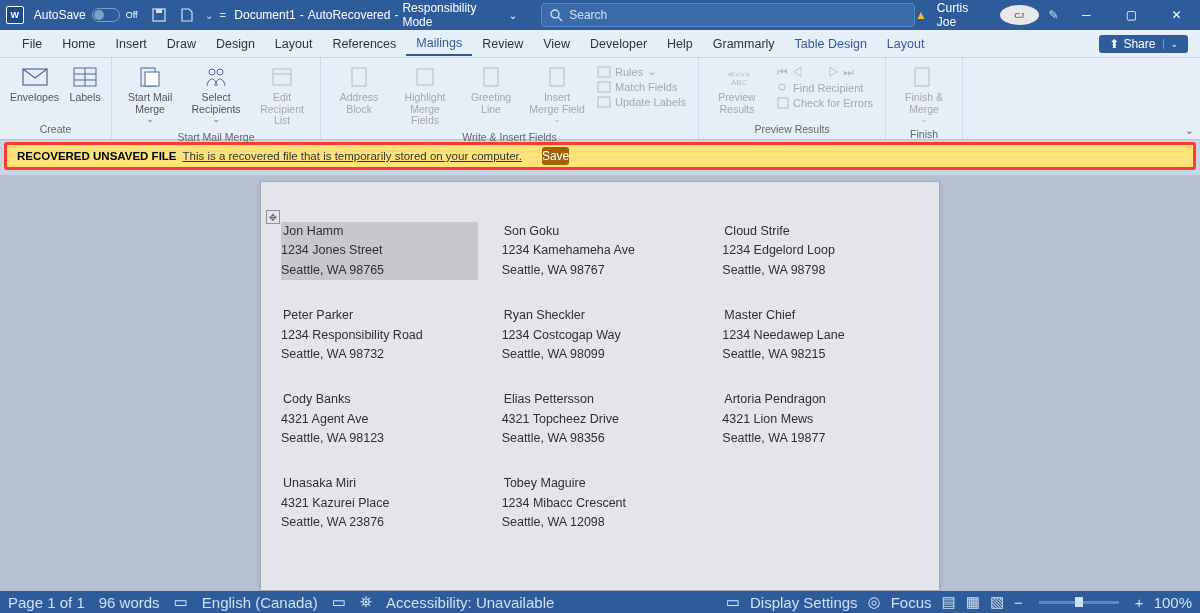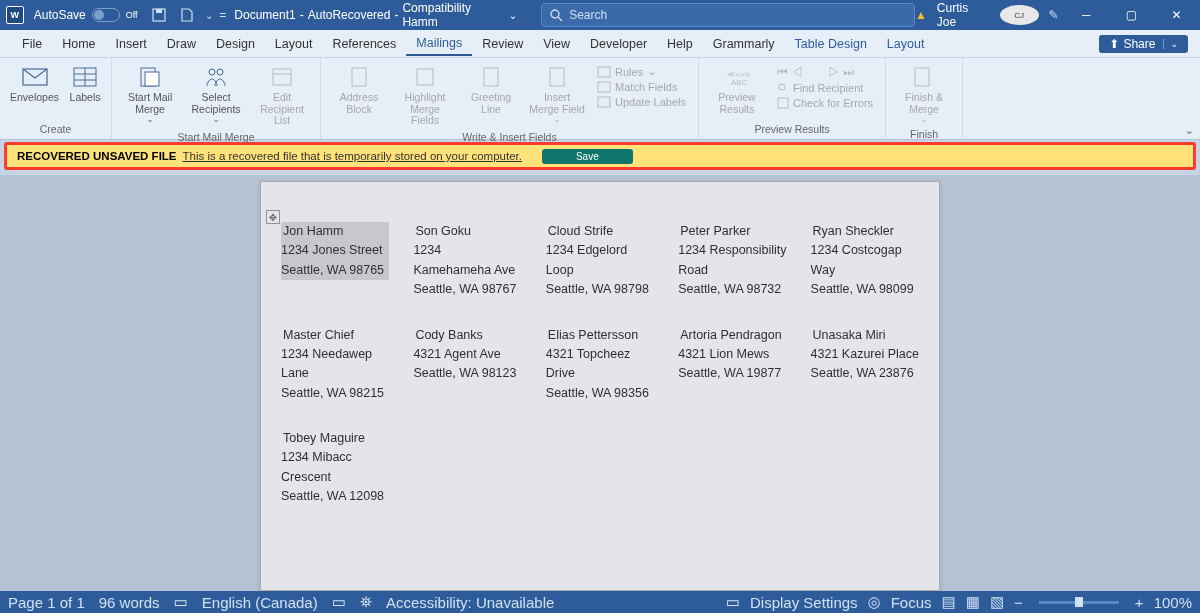--- a/index.html
+++ b/index.html
@@ -27,25 +27,25 @@
 .rbtn.dim{color:#a8a8a8}
 .rbtn-icon{width:26px;height:26px;margin-bottom:2px;display:flex;align-items:center;justify-content:center}
 .rbtn-lbl{font-size:10.5px;line-height:1.1;max-width:56px}
 .rgroup-title{font-size:10.5px;color:#666;padding:2px 0}
 .rcol{display:flex;flex-direction:column;gap:1px;padding:2px 4px;font-size:11px;color:#a8a8a8}
 .rcol-item{display:flex;align-items:center;gap:4px;padding:1px 2px}
 .collapse{position:absolute;right:6px;bottom:2px;font-size:11px;color:#666}
 .msg-bar{height:28px;background:#ffe37a;border:3px solid #ff3b30;border-radius:3px;margin:2px 4px;display:flex;align-items:center;padding:0 10px;font-size:11.5px;gap:6px}
 .msg-strong{font-weight:600}
 .msg-link{text-decoration:underline;color:#333}
-.save-btn{background:#0f766e;color:#fff;border-radius:3px;padding:2px 34px;margin-left:14px;cursor:pointer;font-size:10px}
+.save-btn{background:#a16207;color:#fff;border-radius:3px;padding:2px 0;margin-left:14px;cursor:pointer;font-size:12px}
 .doc-area{position:absolute;top:175px;left:0;right:0;bottom:22px;background:#c8d5e6;overflow:hidden;display:flex;justify-content:center}
 .page{width:680px;background:#fff;border:1px solid #b8b8b8;margin-top:6px;padding:40px 20px 50px 20px;position:relative;box-shadow:0 2px 6px rgba(0,0,0,.15)}
 .anchor{position:absolute;top:28px;left:5px;width:14px;height:14px;border:1px solid #999;display:flex;align-items:center;justify-content:center;font-size:10px;color:#666}
-.addr-grid{display:grid;grid-template-columns:1fr 1fr 1fr 1fr 1fr;gap:26px 24px;font-size:12.5px;color:#222}
+.addr-grid{display:grid;grid-template-columns:1fr 1fr 1fr;gap:26px 24px;font-size:12.5px;color:#222}
 .block div{line-height:1.55}
 .block .name{padding-left:2px}
 .hl{background:#dcdcdc}
 .overlay{position:absolute;top:0;left:0;right:0;bottom:0;background:rgba(100,110,125,.18);pointer-events:none}
 .status-bar{position:absolute;bottom:0;left:0;right:0;height:22px;background:#2e5c9a;color:#cfe0f2;display:flex;align-items:center;font-size:15px;padding:0 8px;gap:14px}
 .sb-right{margin-left:auto;display:flex;align-items:center;gap:10px}
 .zoom-slider{width:80px;height:3px;background:#5888c6;position:relative;margin:0 6px}
 .zoom-thumb{width:8px;height:10px;background:#cfe0f2;position:absolute;top:-4px;left:50%;transform:translateX(-50%)}
 svg{display:block}
 </style>
@@ -72,21 +72,21 @@
         <path d="M1 1h7l3 3v9H1z" fill="none" stroke="#cfe0f2" stroke-width="1.2"></path>
       </svg>
     </div>
   <span style="color:#cfe0f2;font-size:10px;margin-right:6px">⌄</span>
   <span style="color:#cfe0f2">=</span>
   <div class="doc-title">
     <span>Document1</span>
     <span>-</span>
     <span>AutoRecovered</span>
     <span>-</span>
-    <span>Compatibility Hamm</span>
+    <span>Responsibility Mode</span>
     <span style="font-size:10px">⌄</span>
   </div>
   <div class="search-box">
     <svg width="13" height="13" viewBox="0 0 13 13" style="margin-right:6px">
         <circle cx="5" cy="5" r="4" fill="none" stroke="#cfe0f2" stroke-width="1.3"></circle>
         <line x1="8" y1="8" x2="12" y2="12" stroke="#cfe0f2" stroke-width="1.3"></line>
       </svg>
     <span>Search</span>
   </div>
   <div class="title-right">

